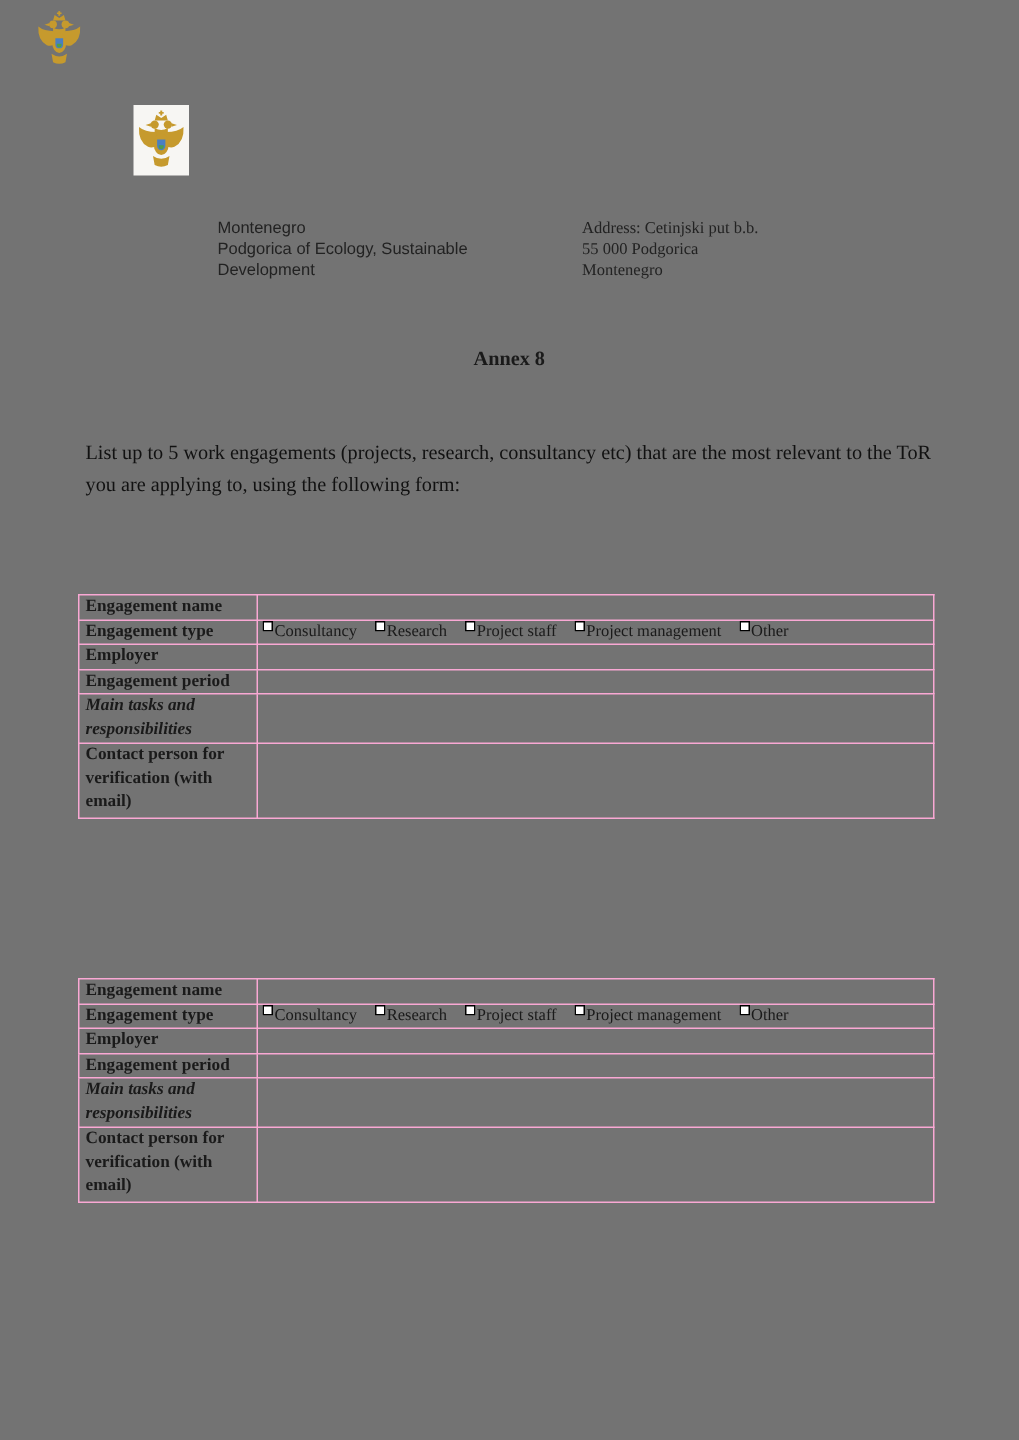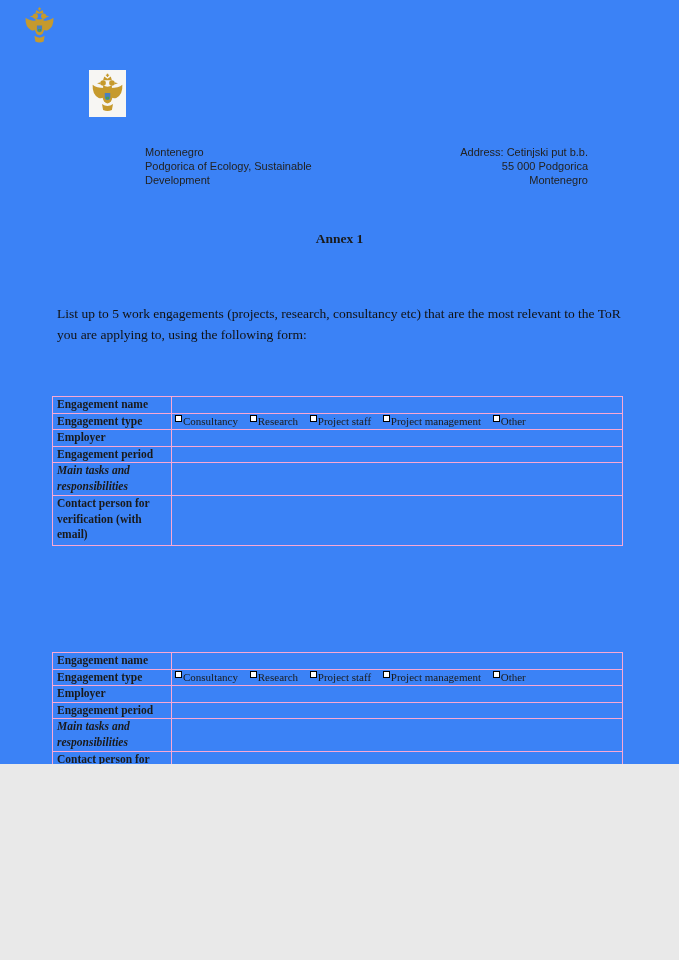--- a/index.html
+++ b/index.html
@@ -1,50 +1,50 @@
 <!DOCTYPE html>
 <html><head>
 <meta charset="utf-8">
 <style>
   * { margin: 0; padding: 0; box-sizing: border-box; }
   html, body { background: #e9e9e9; }
   .page {
     position: relative;
     width: 679px;
-    height: 764px;
+    height: 960px;
     margin: 0 auto;
-    background: #3b82f6;
+    background: #737373;
     overflow: hidden;
     font-family: "Liberation Serif", serif;
     color: #1a1a1a;
   }
   .emblem { position: absolute; }
   .emblem svg { display: block; width: 100%; height: 100%; }
   .emblem-1 { left: 24px; top: 5px; width: 31px; height: 42px; }
   .emblem-2 { left: 89px; top: 70px; width: 37px; height: 47px;
               background: #f7f6f3; padding: 2px; }
   .org-block {
     position: absolute; left: 145px; top: 146px; width: 218px;
     font-family: "Liberation Sans", sans-serif;
     font-size: 11px; line-height: 13.8px; color: #222;
   }
   .addr-block {
-    position: absolute; left: 368px; top: 146px; width: 220px;
-    font-family: Liberation Sans, sans-serif;
-    font-size: 11px; line-height: 13.8px; color: #222; text-align: right;
+    position: absolute; left: 388px; top: 146px; width: 220px;
+    font-family: Liberation Serif, serif;
+    font-size: 11px; line-height: 13.8px; color: #222;
   }
   .center-title {
     position: absolute; left: 0; width: 679px;
     text-align: center; font-weight: bold; font-size: 13.5px;
     font-family: "Liberation Serif", serif;
   }
   .annex-title { top: 231px; }
   .form-title  { top: 268px; }
   .intro {
-    position: absolute; left: 57px; top: 303px; width: 574px;
+    position: absolute; left: 57px; top: 291px; width: 574px;
     font-size: 13.5px; line-height: 21px; color: #111; font-family: Liberation Serif, serif;
   }
   table.ref {
     position: absolute; left: 52px; width: 571px;
     border-collapse: collapse; table-layout: fixed;
   }
   .ref-1 { top: 396px; }
   .ref-2 { top: 652px; }
   table.ref td { border: 1px solid #f9a8d4; vertical-align: top; overflow: hidden; }
   td.lbl {
@@ -116,21 +116,21 @@
     <div>Podgorica of Ecology, Sustainable</div>
     <div>Development</div>
   </div>
 
   <div class="addr-block">
     <div>Address: Cetinjski put b.b.</div>
     <div>55 000 Podgorica</div>
     <div>Montenegro</div>
   </div>
 
-  <div class="center-title annex-title">Annex 1</div>
+  <div class="center-title annex-title">Annex 8</div>
 
   <p class="intro">List up to 5 work engagements (projects, research, consultancy etc) that are the most relevant to the ToR you are applying to, using the following form:</p>
 
   <table class="ref ref-1">
     <tbody>
         <tr class="r-sm">
       <td class="lbl">Engagement name</td>
       <td class="val"></td>
     </tr>
     <tr class="r-sm">

